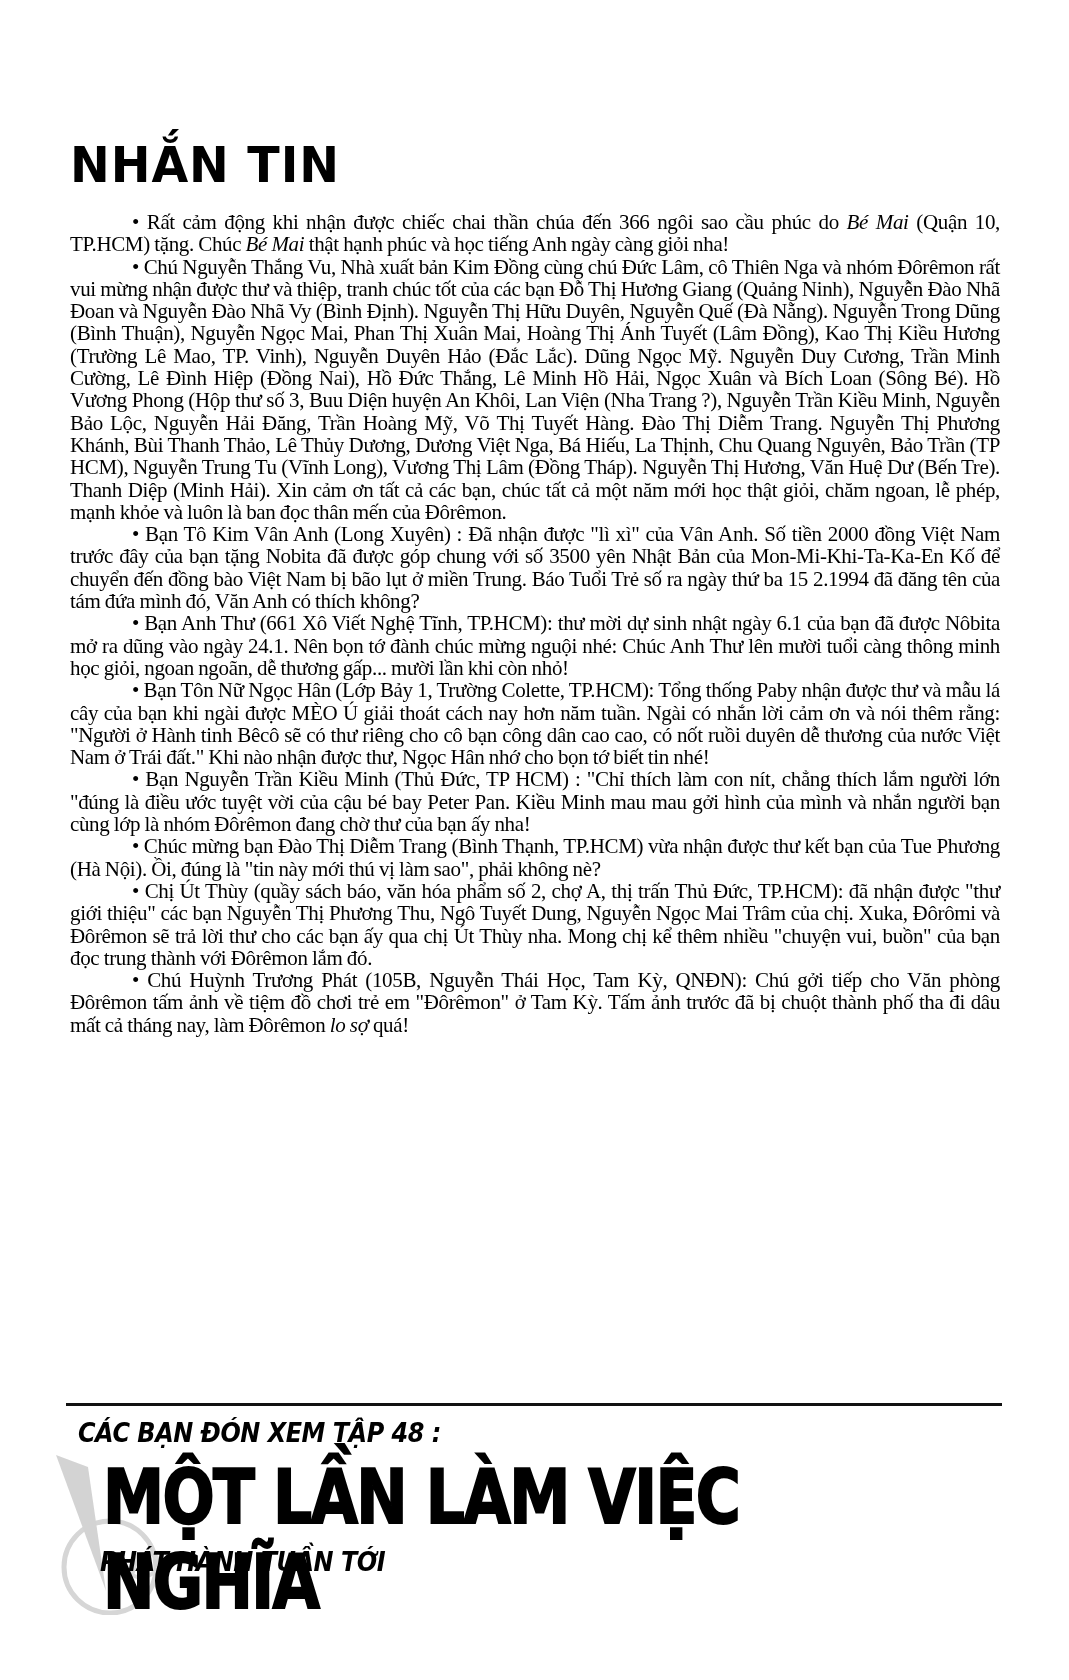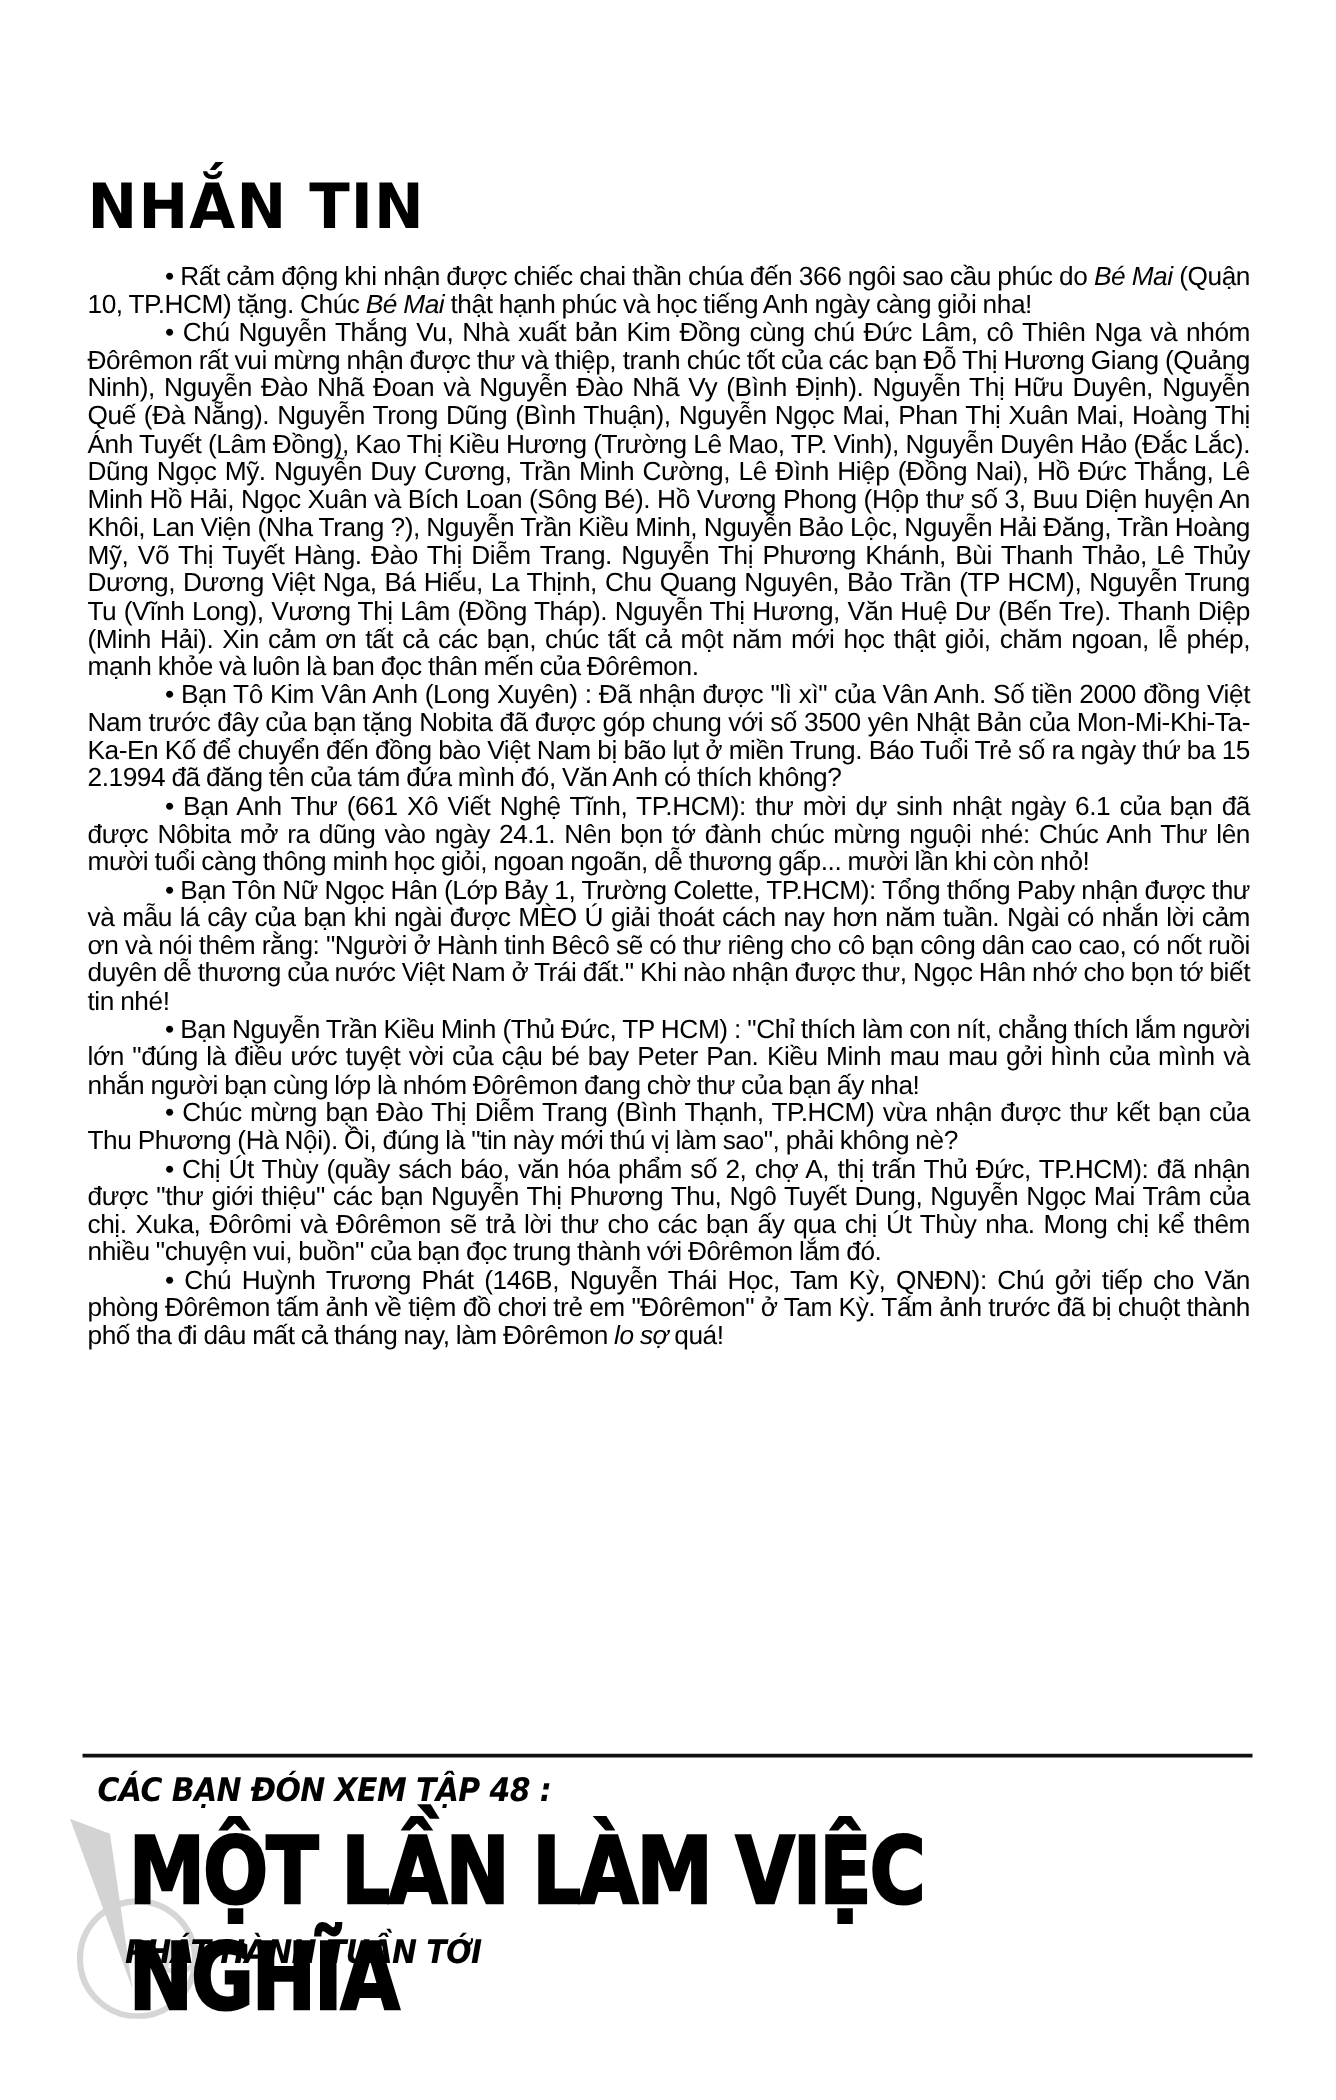--- a/index.html
+++ b/index.html
@@ -25,21 +25,21 @@
       letter-spacing: 1px;
       line-height: 1;
       transform: scaleX(0.95);
       transform-origin: left top;
     }
     .body-text {
       position: absolute;
       left: 70px;
       top: 211px;
       width: 930px;
-      font-family: Liberation Sans, sans-serif;
+      font-family: Liberation Serif, serif;
       font-size: 21px;
       line-height: 22.3px;
       text-align: justify;
       letter-spacing: -0.35px;
       word-spacing: -0.5px;
     }
     .body-text p {
       margin: 0;
       text-indent: 62px;
     }
@@ -108,23 +108,23 @@
 
 <h1 class="page-title">NHẮN TIN</h1>
 
 <div class="body-text" id="body-text">
     <p><span>• Rất cảm động khi nhận được chiếc chai thần chúa đến 366 ngôi sao cầu phúc do </span><em>Bé Mai</em><span> (Quận 10, TP.HCM) tặng. Chúc </span><em>Bé Mai</em><span> thật hạnh phúc và học tiếng Anh ngày càng giỏi nha!</span></p>
     <p><span>• Chú Nguyễn Thắng Vu, Nhà xuất bản Kim Đồng cùng chú Đức Lâm, cô Thiên Nga và nhóm Đôrêmon rất vui mừng nhận được thư và thiệp, tranh chúc tốt của các bạn Đỗ Thị Hương Giang (Quảng Ninh), Nguyễn Đào Nhã Đoan và Nguyễn Đào Nhã Vy (Bình Định). Nguyễn Thị Hữu Duyên, Nguyễn Quế (Đà Nẵng). Nguyễn Trong Dũng (Bình Thuận), Nguyễn Ngọc Mai, Phan Thị Xuân Mai, Hoàng Thị Ánh Tuyết (Lâm Đồng), Kao Thị Kiều Hương (Trường Lê Mao, TP. Vinh), Nguyễn Duyên Hảo (Đắc Lắc). Dũng Ngọc Mỹ. Nguyễn Duy Cương, Trần Minh Cường, Lê Đình Hiệp (Đồng Nai), Hồ Đức Thắng, Lê Minh Hồ Hải, Ngọc Xuân và Bích Loan (Sông Bé). Hồ Vương Phong (Hộp thư số 3, Buu Diện huyện An Khôi, Lan Viện (Nha Trang ?), Nguyễn Trần Kiều Minh, Nguyễn Bảo Lộc, Nguyễn Hải Đăng, Trần Hoàng Mỹ, Võ Thị Tuyết Hàng. Đào Thị Diễm Trang. Nguyễn Thị Phương Khánh, Bùi Thanh Thảo, Lê Thủy Dương, Dương Việt Nga, Bá Hiếu, La Thịnh, Chu Quang Nguyên, Bảo Trần (TP HCM), Nguyễn Trung Tu (Vĩnh Long), Vương Thị Lâm (Đồng Tháp). Nguyễn Thị Hương, Văn Huệ Dư (Bến Tre). Thanh Diệp (Minh Hải). Xin cảm ơn tất cả các bạn, chúc tất cả một năm mới học thật giỏi, chăm ngoan, lễ phép, mạnh khỏe và luôn là ban đọc thân mến của Đôrêmon.</span></p>
     <p><span>• Bạn Tô Kim Vân Anh (Long Xuyên) : Đã nhận được "lì xì" của Vân Anh. Số tiền 2000 đồng Việt Nam trước đây của bạn tặng Nobita đã được góp chung với số 3500 yên Nhật Bản của Mon-Mi-Khi-Ta-Ka-En Kố để chuyển đến đồng bào Việt Nam bị bão lụt ở miền Trung. Báo Tuổi Trẻ số ra ngày thứ ba 15 2.1994 đã đăng tên của tám đứa mình đó, Văn Anh có thích không?</span></p>
     <p><span>• Bạn Anh Thư (661 Xô Viết Nghệ Tĩnh, TP.HCM): thư mời dự sinh nhật ngày 6.1 của bạn đã được Nôbita mở ra dũng vào ngày 24.1. Nên bọn tớ đành chúc mừng nguội nhé: Chúc Anh Thư lên mười tuổi càng thông minh học giỏi, ngoan ngoãn, dễ thương gấp... mười lần khi còn nhỏ!</span></p>
     <p><span>• Bạn Tôn Nữ Ngọc Hân (Lớp Bảy 1, Trường Colette, TP.HCM): Tổng thống Paby nhận được thư và mẫu lá cây của bạn khi ngài được MÈO Ú giải thoát cách nay hơn năm tuần. Ngài có nhắn lời cảm ơn và nói thêm rằng: "Người ở Hành tinh Bêcô sẽ có thư riêng cho cô bạn công dân cao cao, có nốt ruồi duyên dễ thương của nước Việt Nam ở Trái đất." Khi nào nhận được thư, Ngọc Hân nhớ cho bọn tớ biết tin nhé!</span></p>
     <p><span>• Bạn Nguyễn Trần Kiều Minh (Thủ Đức, TP HCM) : "Chỉ thích làm con nít, chẳng thích lắm người lớn "đúng là điều ước tuyệt vời của cậu bé bay Peter Pan. Kiều Minh mau mau gởi hình của mình và nhắn người bạn cùng lớp là nhóm Đôrêmon đang chờ thư của bạn ấy nha!</span></p>
-    <p><span>• Chúc mừng bạn Đào Thị Diễm Trang (Bình Thạnh, TP.HCM) vừa nhận được thư kết bạn của Thu Phương (Hà Nội). Ồi, đúng là "tin này mới thú vị làm sao", phải không nè?</span></p>
+    <p><span>• Chúc mừng bạn Đào Thị Diễm Trang (Bình Thạnh, TP.HCM) vừa nhận được thư kết bạn của Tue Phương (Hà Nội). Ồi, đúng là "tin này mới thú vị làm sao", phải không nè?</span></p>
     <p><span>• Chị Út Thùy (quầy sách báo, văn hóa phẩm số 2, chợ A, thị trấn Thủ Đức, TP.HCM): đã nhận được "thư giới thiệu" các bạn Nguyễn Thị Phương Thu, Ngô Tuyết Dung, Nguyễn Ngọc Mai Trâm của chị. Xuka, Đôrômi và Đôrêmon sẽ trả lời thư cho các bạn ấy qua chị Út Thùy nha. Mong chị kể thêm nhiều "chuyện vui, buồn" của bạn đọc trung thành với Đôrêmon lắm đó.</span></p>
-    <p><span>• Chú Huỳnh Trương Phát (146B, Nguyễn Thái Học, Tam Kỳ, QNĐN): Chú gởi tiếp cho Văn phòng Đôrêmon tấm ảnh về tiệm đồ chơi trẻ em "Đôrêmon" ở Tam Kỳ. Tấm ảnh trước đã bị chuột thành phố tha đi dâu mất cả tháng nay, làm Đôrêmon </span><em>lo sợ</em><span> quá!</span></p>
+    <p><span>• Chú Huỳnh Trương Phát (105B, Nguyễn Thái Học, Tam Kỳ, QNĐN): Chú gởi tiếp cho Văn phòng Đôrêmon tấm ảnh về tiệm đồ chơi trẻ em "Đôrêmon" ở Tam Kỳ. Tấm ảnh trước đã bị chuột thành phố tha đi dâu mất cả tháng nay, làm Đôrêmon </span><em>lo sợ</em><span> quá!</span></p>
   </div>
 
 <div class="rule"></div>
 
 <div class="watermark">
   <svg width="140" height="160" viewBox="0 0 140 160">
     <circle cx="62" cy="112" r="46" fill="none" stroke="#d2d2d2" stroke-width="5"></circle>
     <path d="M8 0 L40 12 L58 136 Z" fill="#cfcfcf"></path>
     <path d="M90 100 Q110 95 112 110 Q100 128 84 120 Z" fill="none" stroke="#d6d6d6" stroke-width="4"></path>
   </svg>

